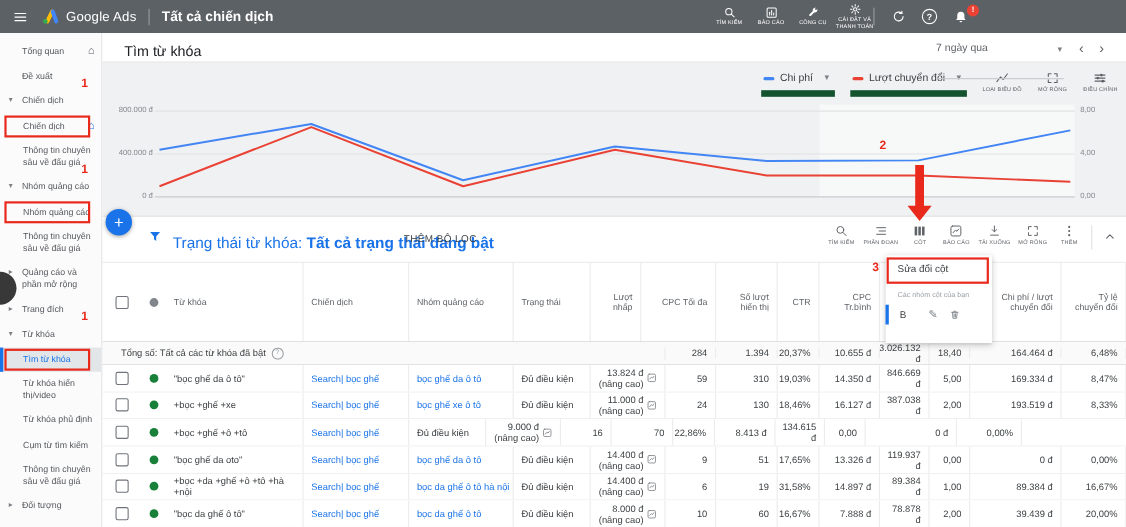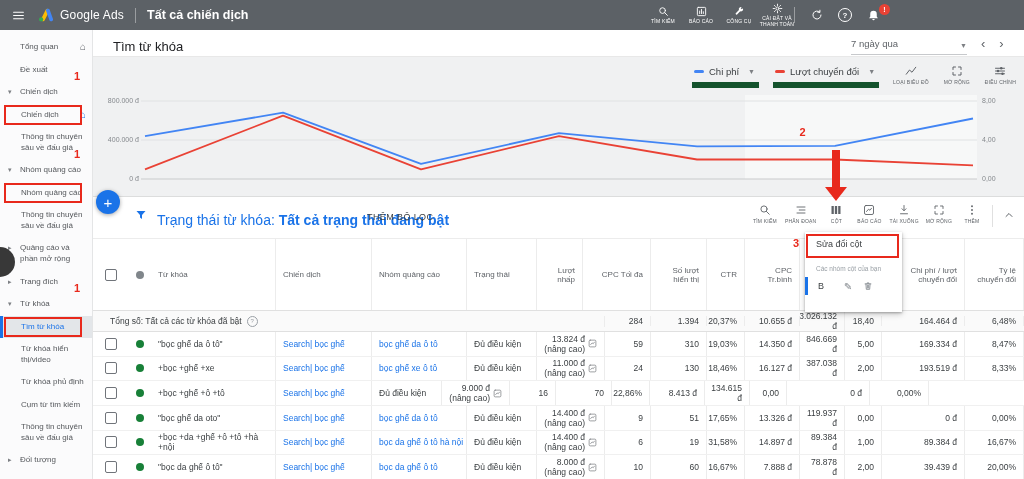--- a/index.html
+++ b/index.html
@@ -37,21 +37,21 @@
   .ann-frame{position:absolute;left:4px;top:1px;right:10px;bottom:1px;border:2px solid #e8291c;pointer-events:none;z-index:60;}
   .ann-num{position:absolute;color:#e8291c;font-size:11px;font-weight:bold;z-index:61;}
   .sb-item .ann-num{top:-12px;right:12px;}
 
   
   .vid-dot{position:absolute;left:-15px;top:247px;width:30px;height:30px;border-radius:50%;background:#1c1c1c;opacity:.88;z-index:65;}
 
   
   .page-title{position:absolute;left:113px;top:39px;font-size:13px;color:#202124;font-weight:500;z-index:5;}
   .date-ctrl{position:absolute;left:851px;top:38px;display:flex;align-items:flex-start;color:#5f6368;z-index:5;}
-  .date-box{display:flex;align-items:flex-end;justify-content:space-between;width:116px;border-bottom:1px solid #c7c9cc;padding-bottom:5px;font-size:9.5px;}
+  .date-box{display:flex;align-items:flex-end;justify-content:space-between;width:116px;border-bottom:1px solid #c7c9cc;padding-bottom:22px;font-size:9.5px;}
   .date-box .caret{font-size:7px;color:#7d8084;}
   .nav-ch{font-size:13px;color:#5f6368;margin-left:14px;margin-top:-2px;cursor:pointer;}
 
   
   .chart-sec{position:absolute;left:93px;top:56px;width:931px;height:140px;background:#f0f1f2;border-top:1px solid #e8e8e8;z-index:1;}
   .legend-bar{position:absolute;right:8px;top:6px;display:flex;align-items:flex-start;gap:14px;}
   .legend-item{display:flex;align-items:center;gap:5px;font-size:9.5px;color:#3c4043;border-bottom:6px solid #14532d;padding:3px 4px 5px 2px;cursor:pointer;}
   .legend-item .sw{width:10px;height:3px;border-radius:2px;}
   .legend-item .caret{font-size:7px;color:#7d8084;margin-left:4px;}
   .chart-tool{display:flex;flex-direction:column;align-items:center;color:#5f6368;min-width:28px;margin-top:2px;cursor:pointer;}

